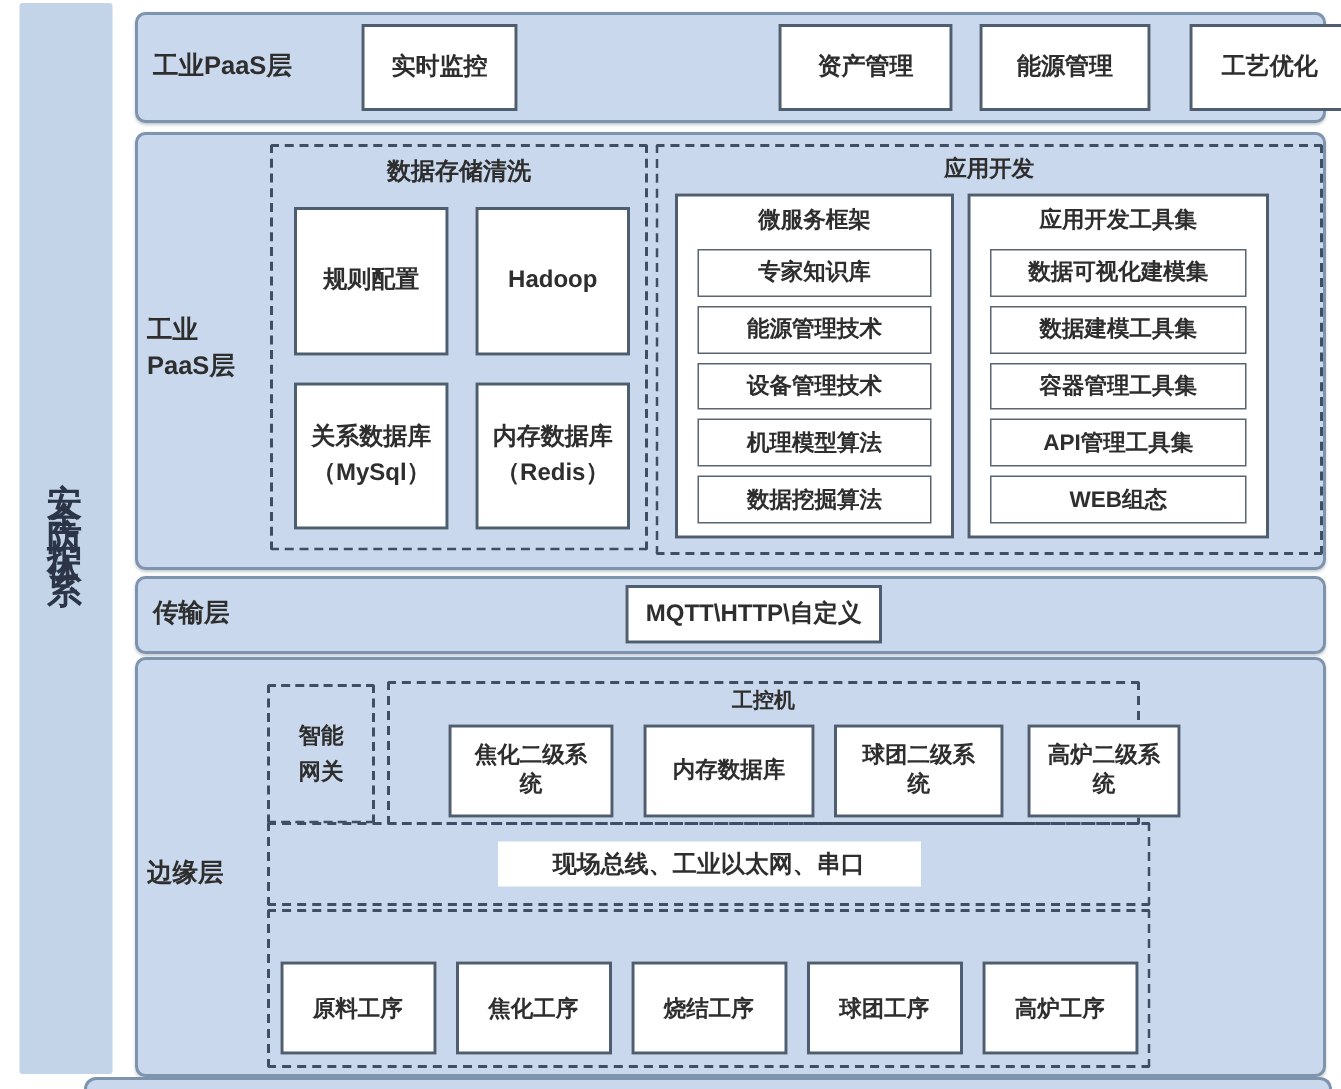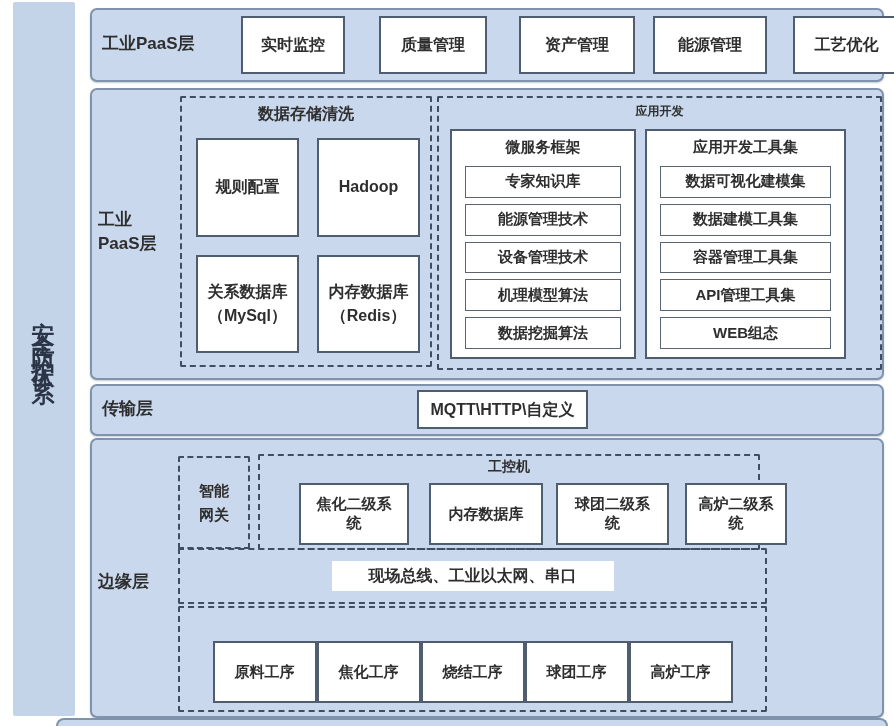--- a/index.html
+++ b/index.html
@@ -44,21 +44,21 @@
   .storage-grid {
     position:absolute; left:14px; top:40px; right:10px; bottom:12px;
     display:grid; grid-template-columns:1fr 1fr; grid-template-rows:1fr 1fr; gap:18px;
   }
   .storage-cell {
     background:#fff; border:2px solid #4e5d70;
     display:flex; flex-direction:column; align-items:center; justify-content:center;
     font-size:16px; line-height:1.5; text-align:center;
   }
   .appdev-box { left:345px; top:6px; width:441px; height:270px; }
-  .appdev-box > .boxtitle { margin-top:5px; font-size:12px; }
+  .appdev-box > .boxtitle { margin-top:5px; font-size:15px; }
   .stack-box {
     position:absolute; top:31px; bottom:9px; background:#fff; border:2px solid #4e5d70;
     display:flex; flex-direction:column; padding:3px 13px 8px;
   }
   .stack-ms { left:11px; width:156px; }
   .stack-ts { left:206px; width:171px; }
   .stack-title { text-align:center; font-size:15px; height:26px; line-height:26px; }
   .stack-item {
     border:1.5px solid #5a6572; background:#fff; flex:1; margin-top:6px;
     display:flex; align-items:center; justify-content:center; font-size:15px;
@@ -78,21 +78,21 @@
   .ipc-sys .sys-text { width:78px; }
   .fieldbus-box { left:86px; top:108px; width:585px; height:52px; display:flex; align-items:center; justify-content:center; }
   .fieldbus-inner {
     background:#fff; width:282px; height:30px; font-size:16px;
     display:flex; align-items:center; justify-content:center;
   }
   .device-box { left:86px; top:166px; width:585px; height:102px; }
   .device-box .boxtitle { margin-top:5px; font-size:15px; }
   .device-row {
     position:absolute; left:0; right:0; top:33px; height:62px;
-    display:flex; justify-content:center; 
+    display:flex; justify-content:center; gap:13px;
   }
   .dev-box {
     width:100px; background:#fff; border:2px solid #4e5d70;
     display:flex; align-items:center; justify-content:center; font-size:15px;
   }
   
   .bottom-strip {
     position:absolute; left:56px; top:718px; width:828px; height:12px;
     background:#c9d8ec; border:2px solid #7e93ac; border-bottom:none;
     border-radius:8px 8px 0 0;
@@ -103,21 +103,20 @@
 
 <div class="canvas">
 
   <div class="left-bar">
     <div class="vtext">安全防护体系</div>
   </div>
 
   <div class="panel top-panel">
     <div class="top-label">工业PaaS层</div>
     <div class="wbox top-box" style="left:115px;width:100px;">实时监控</div>
-    <div class="wbox top-box" style="left:253px;width:104px;">质量管理</div>
     <div class="wbox top-box" style="left:393px;width:112px;">资产管理</div>
     <div class="wbox top-box" style="left:527px;width:110px;">能源管理</div>
     <div class="wbox top-box" style="left:667px;width:103px;">工艺优化</div>
   </div>
 
   <div class="panel paas-panel">
     <div class="paas-label">
       <div>工业</div>
       <div>PaaS层</div>
     </div>

